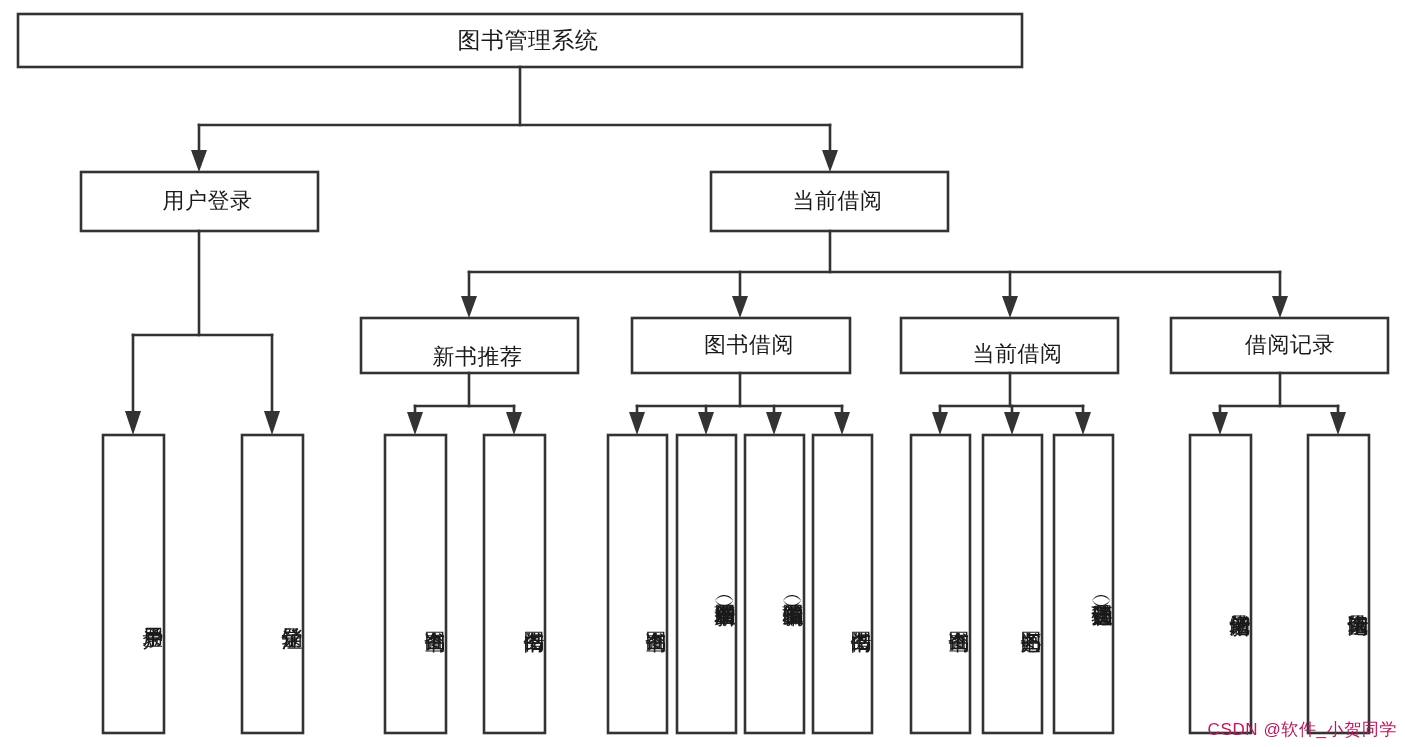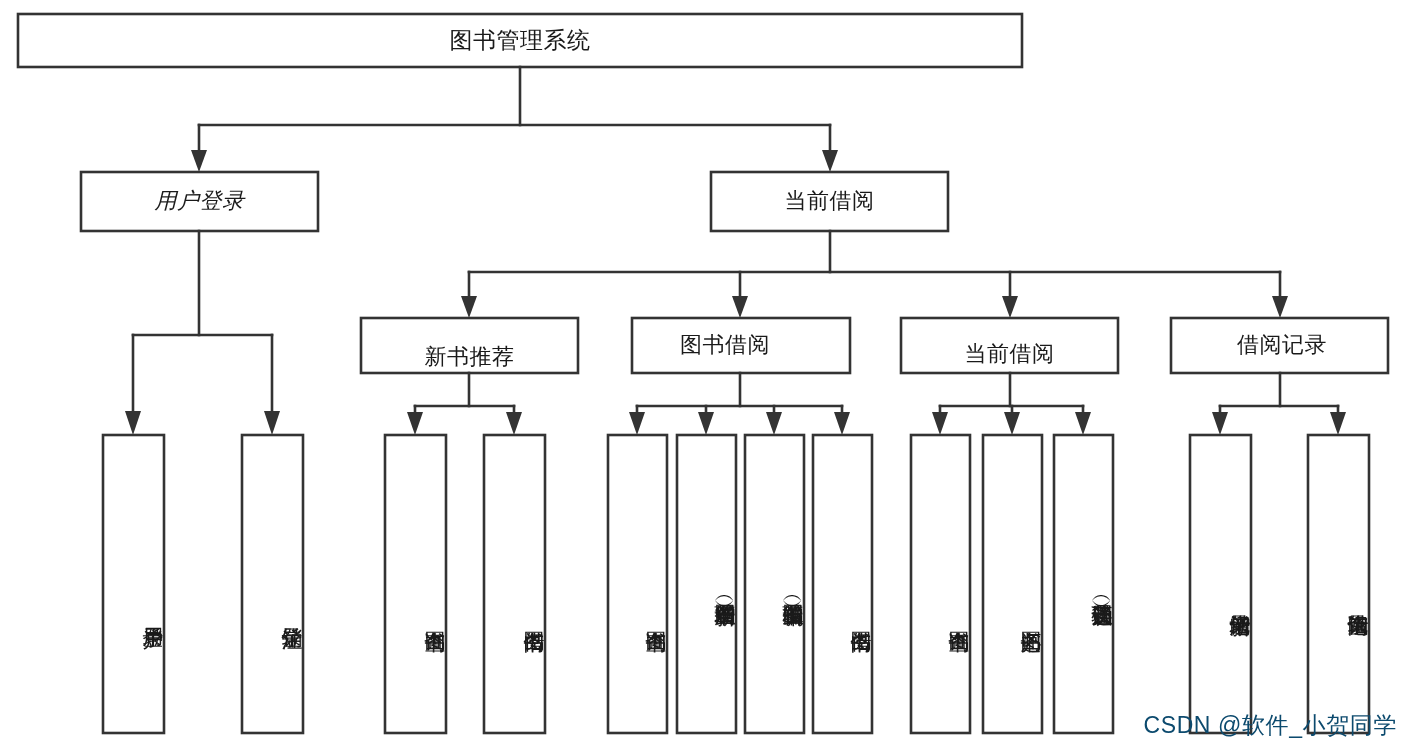--- a/index.html
+++ b/index.html
@@ -45,20 +45,21 @@
     display: flex;
     align-items: center;
     justify-content: center;
     color: #1a1a1a;
     font-size: 22px;
     line-height: 1.2;
     letter-spacing: 0.5px;
     white-space: nowrap;
     pointer-events: none;
     font-family: "Liberation Sans", "DejaVu Sans", sans-serif;
+    padding-left: 8px;
   }
   .node-label.title-label { font-size: 23px; }
   
   .leaf-label {
     position: absolute;
     display: flex;
     align-items: flex-start;
     justify-content: center;
     color: #1a1a1a;
     font-size: 21px;
@@ -66,22 +67,22 @@
     writing-mode: vertical-rl;
     text-orientation: upright;
     white-space: nowrap;
     pointer-events: none;
     font-family: "Liberation Sans", "DejaVu Sans", sans-serif;
   }
   .watermark {
     position: absolute;
     right: 8px;
     bottom: 6px;
-    color: #0c4a6e;
-    font-size: 23px;
+    color: #be185d;
+    font-size: 17px;
     letter-spacing: 0.6px;
     white-space: nowrap;
     font-family: "Liberation Sans", "DejaVu Sans", sans-serif;
   }
 </style>
 </head>
 <body>
 
 <div id="stage">
 
@@ -174,25 +175,25 @@
     <path class="connector" d="M 1280 373 L 1280 406"></path>
     <path class="connector" d="M 1220 406 L 1338 406"></path>
     <path class="connector" d="M 1220 406 L 1220 414"></path>
     <path class="connector" d="M 1338 406 L 1338 414"></path>
     <polygon class="arrow-head" points="1212,412 1228,412 1220,435"></polygon>
     <polygon class="arrow-head" points="1330,412 1346,412 1338,435"></polygon>
   </svg>
 
   <div class="node-label title-label" style="left:18px; top:14px; width:1004px; height:53px;">图书管理系统</div>
 
-  <div class="node-label" style="left:81px; top:172px; width:237px; height:59px;font-style:italic;">用户登录</div>
+  <div class="node-label" style="left:81px; top:172px; width:237px; height:59px;">用户登录</div>
   <div class="node-label" style="left:711px; top:172px; width:237px; height:59px;">当前借阅</div>
 
   <div class="node-label" style="left:361px; top:318px; width:217px; height:55px;margin-top:12px;">新书推荐</div>
-  <div class="node-label" style="left:616px; top:318px; width:218px; height:55px;">图书借阅</div>
+  <div class="node-label" style="left:632px; top:318px; width:218px; height:55px;">图书借阅</div>
   <div class="node-label" style="left:901px; top:318px; width:217px; height:73px;">当前借阅</div>
   <div class="node-label" style="left:1171px; top:318px; width:222px; height:55px;">借阅记录</div>
 
   <div class="leaf-label" style="left:103px; top:488px; width:61px; height:245px;">用户登录</div>
   <div class="leaf-label" style="left:242px; top:488px; width:61px; height:245px;">注销登录</div>
 
   <div class="leaf-label" style="left:385px; top:497px; width:61px; height:236px;">查询图书</div>
   <div class="leaf-label" style="left:484px; top:497px; width:61px; height:236px;">借阅图书</div>
 
   <div class="leaf-label" style="left:608px; top:497px; width:59px; height:236px;">查询图书</div>

